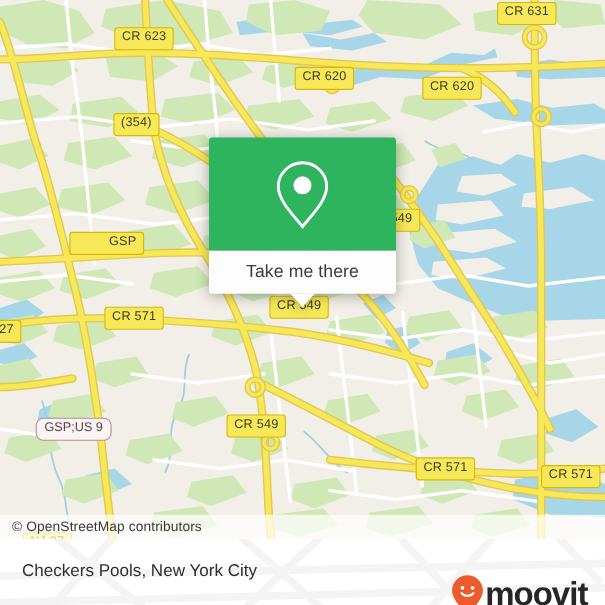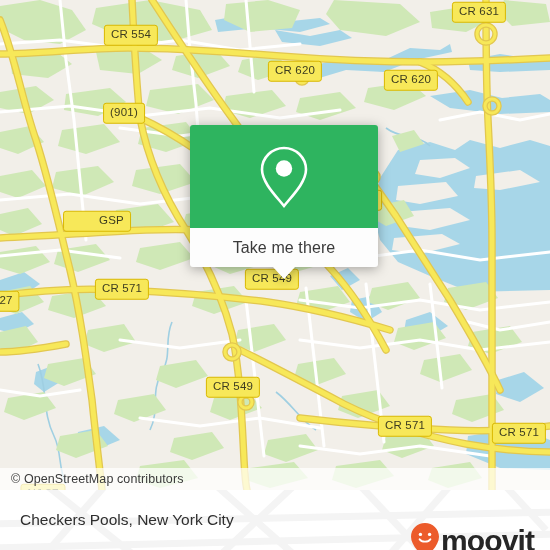--- a/index.html
+++ b/index.html
@@ -81,21 +81,21 @@
     color: #5d4146;
     font-size: 11.5px;
     padding: 3px 7px 4px 7px;
   }
 
   
   #popup {
     position: absolute;
     left: 190px;
     top: 125px;
-    width: 188px;
+    width: 170px;
     z-index: 40;
     filter: drop-shadow(0 2px 6px rgba(0,0,0,0.32));
   }
   #popup .pop-head {
     height: 103px;
     background: #2eb45f;
     border-radius: 3px 3px 0 0;
     display: flex;
     align-items: center;
     justify-content: center;
@@ -349,30 +349,31 @@
       <g stroke="#f7e859" stroke-width="3" fill="none">
         <circle cx="486" cy="34" r="9"></circle>
         <circle cx="492" cy="106" r="7"></circle>
         <circle cx="372" cy="177" r="6"></circle>
         <circle cx="302" cy="78" r="5"></circle>
         <circle cx="232" cy="352" r="7"></circle>
         <circle cx="246" cy="402" r="6"></circle>
       </g>
     </svg>
 
-    <div class="shield yellow" style="left:131px; top:35px;">CR 554</div>
+    <div class="shield yellow" style="left:131px; top:35px;">CR 623</div>
     <div class="shield yellow" style="left:479px; top:12px;">CR 631</div>
     <div class="shield yellow" style="left:295px; top:71px;">CR 620</div>
     <div class="shield yellow" style="left:411px; top:80px;">CR 620</div>
-    <div class="shield yellow" style="left:124px; top:113px;">(901)</div>
+    <div class="shield yellow" style="left:124px; top:113px;">(354)</div>
     <div class="shield yellow" style="left:97px;  top:221px;padding-left:35px;">GSP</div>
     <div class="shield yellow" style="left:365px; top:200px;">549</div>
     <div class="shield yellow" style="left:122px; top:289px;">CR 571</div>
     <div class="shield yellow" style="left:6px;   top:301px;">27</div>
     <div class="shield yellow" style="left:272px; top:279px;">CR 549</div>
+    <div class="shield pinkish" style="left:67px;  top:390px;">GSP;US 9</div>
     <div class="shield yellow" style="left:233px; top:387px;">CR 549</div>
     <div class="shield yellow" style="left:405px; top:426px;">CR 571</div>
     <div class="shield yellow" style="left:519px; top:433px;">CR 571</div>
     <div class="shield yellow" style="left:43px;  top:494px;">NJ 37</div>
 
     <div id="attribution">
       <span class="attr-text">© OpenStreetMap contributors</span>
     </div>
 
     <div id="popup">

